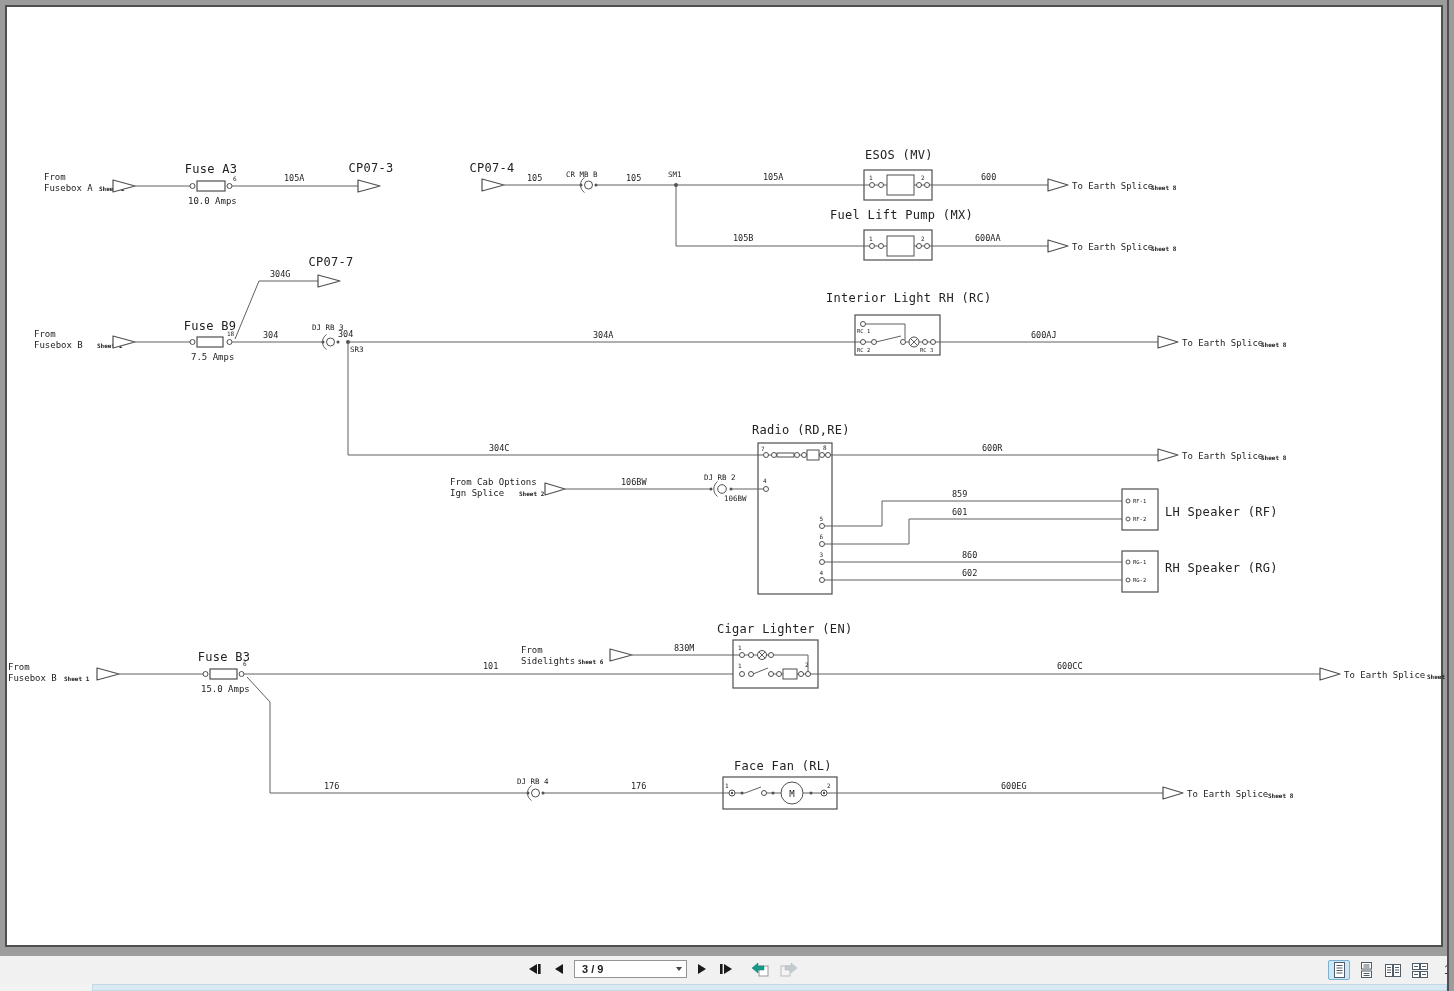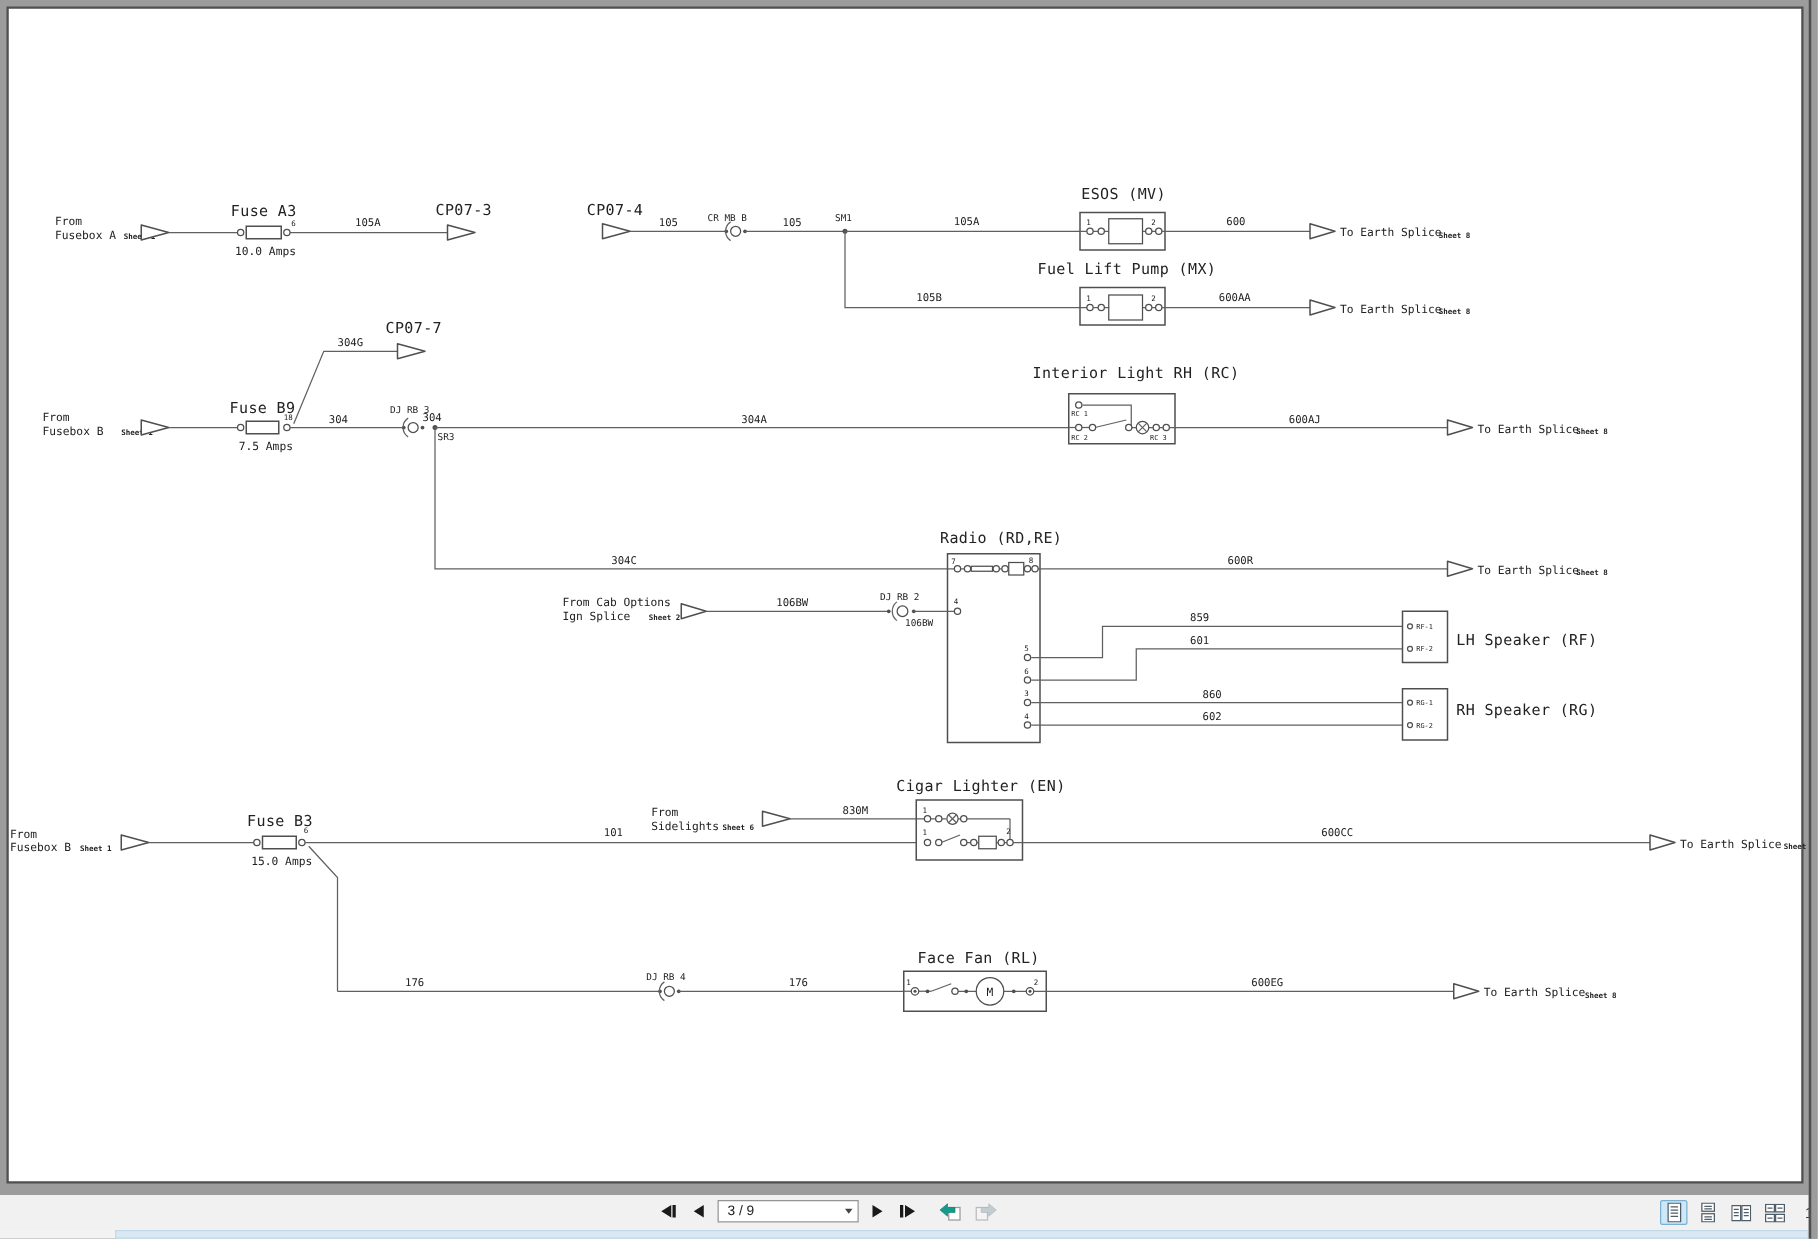--- a/index.html
+++ b/index.html
@@ -21,21 +21,21 @@
   .t-src{font-size:9px;}
   .t-wire{font-size:8.5px;}
   .t-conn{font-size:7.5px;}
   .t-sheet{font-size:6px;font-weight:bold;}
   .t-pin{font-size:6px;}
   .t-pindev{font-size:5.5px;}
   .mid{text-anchor:middle;}
   .end{text-anchor:end;}
   
   #toolbar{position:absolute;left:0;top:956px;width:1447px;height:28px;background:#f1f1f1;}
-  .nav-group{position:absolute;left:525px;top:3px;display:flex;align-items:center;gap:7px;}
+  .nav-group{position:absolute;left:525px;top:3px;display:flex;align-items:center;gap:7px;font-weight:bold;}
   .tbtn{background:transparent;border:none;padding:2px;margin:0;display:flex;align-items:center;
         justify-content:center;cursor:pointer;}
   .page-combo{display:flex;align-items:center;justify-content:space-between;width:113px;height:18px;
               background:#ffffff;border:1px solid #949494;box-sizing:border-box;padding:0 4px 0 7px;
               font-size:11px;color:#222;}
   .combo-arrow{width:0;height:0;border-left:3.5px solid transparent;border-right:3.5px solid transparent;
                border-top:4px solid #444;}
   .layout-group{position:absolute;left:1328px;top:4px;display:flex;align-items:center;gap:5px;}
   .lbtn{width:22px;height:20px;display:flex;align-items:center;justify-content:center;
         background:transparent;border:1px solid transparent;border-radius:2px;padding:0;cursor:pointer;}

